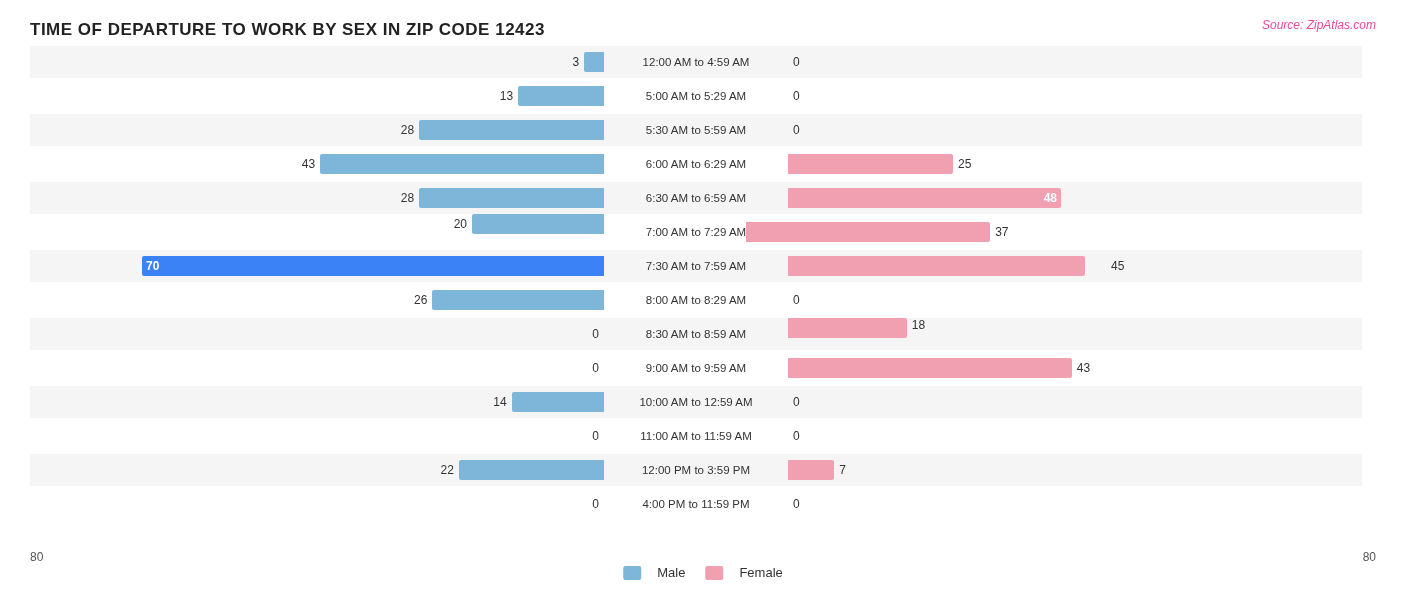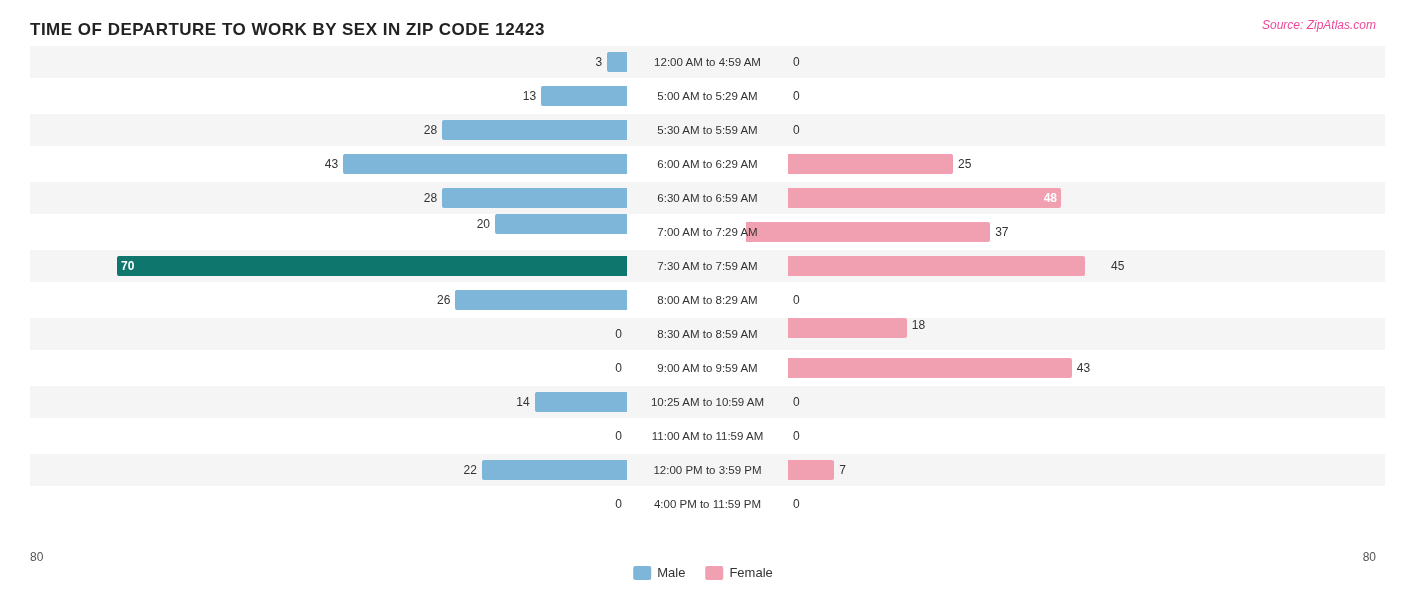--- a/index.html
+++ b/index.html
@@ -8,21 +8,21 @@
       font-family: Arial, sans-serif;
       width: 1406px;
       height: 594px;
       overflow: hidden;
       position: relative;
     }
     .chart-container {
       width: 1406px;
       height: 594px;
       background: #fff;
-      padding: 20px 21px 50px 30px;
+      padding: 20px 44px 50px 30px;
       position: relative;
     }
     .chart-title {
       font-size: 17px;
       font-weight: bold;
       color: #222;
       margin-bottom: 6px;
       text-transform: uppercase;
       letter-spacing: 0.5px;
     }
@@ -95,21 +95,21 @@
       transform: translateX(-50%);
       display: flex;
       align-items: center;
       gap: 20px;
       font-size: 13px;
       color: #333;
     }
     .legend-item {
       display: flex;
       align-items: center;
-      gap: 6px;
+      gap: 16px;
     }
     .legend-box {
       width: 18px;
       height: 14px;
       border-radius: 2px;
     }
     .axis-label-left {
       position: absolute;
       bottom: 30px;
       left: 30px;
@@ -195,21 +195,21 @@
           <div class="bar-male" style="width: 132px; height: 20px; background: rgb(126, 182, 217); border-radius: 2px 0px 0px 2px; position: relative;"></div>
         </div>
         <div style="position: absolute; left: 716px; top: 0px; bottom: 0px; display: flex; align-items: center; justify-content: flex-start;">
           <div class="bar-female" style="width: 244.2px; height: 20px; background: rgb(240, 160, 176); border-radius: 0px 2px 2px 0px; position: relative;"></div>
           <span class="value-label value-label-right">37</span>
         </div>
       </div>
       <div class="row" style="background: rgb(245, 245, 245); height: 32px; margin-bottom: 2px; position: relative;">
         <div class="center-label">7:30 AM to 7:59 AM</div>
         <div style="position: absolute; right: 758px; top: 0px; bottom: 0px; display: flex; align-items: center; justify-content: flex-end;">
-          <div class="bar-male" style="width: 510px; height: 20px; background: #0f766e; border-radius: 2px 0px 0px 2px; position: relative;">
+          <div class="bar-male" style="width: 462px; height: 20px; background: #3b82f6; border-radius: 2px 0px 0px 2px; position: relative;">
             <span style="position: absolute; left: 4px; top: 50%; transform: translateY(-50%); color: rgb(255, 255, 255); font-size: 12px; font-weight: bold;">70</span>
           </div>
         </div>
         <div style="position: absolute; left: 758px; top: 0px; bottom: 0px; display: flex; align-items: center; justify-content: flex-start; gap: 21px;">
           <div class="bar-female" style="width: 297px; height: 20px; background: rgb(240, 160, 176); border-radius: 0px 2px 2px 0px; position: relative;"></div>
           <span class="value-label value-label-right">45</span>
         </div>
       </div>
       <div class="row" style="background: rgb(255, 255, 255); height: 32px; margin-bottom: 2px; position: relative;">
         <div class="center-label">8:00 AM to 8:29 AM</div>
@@ -238,21 +238,21 @@
         <div style="position: absolute; right: 758px; top: 0px; bottom: 0px; display: flex; align-items: center; justify-content: flex-end;">
           <span class="value-label value-label-left">0</span>
           <div class="bar-male" style="width: 0px; height: 20px; background: rgb(126, 182, 217); border-radius: 2px 0px 0px 2px; position: relative;"></div>
         </div>
         <div style="position: absolute; left: 758px; top: 0px; bottom: 0px; display: flex; align-items: center; justify-content: flex-start;">
           <div class="bar-female" style="width: 283.8px; height: 20px; background: rgb(240, 160, 176); border-radius: 0px 2px 2px 0px; position: relative;"></div>
           <span class="value-label value-label-right">43</span>
         </div>
       </div>
       <div class="row" style="background: rgb(245, 245, 245); height: 32px; margin-bottom: 2px; position: relative;">
-        <div class="center-label">10:25 AM to 10:59 AM</div>
+        <div class="center-label">10:00 AM to 12:59 AM</div>
         <div style="position: absolute; right: 758px; top: 0px; bottom: 0px; display: flex; align-items: center; justify-content: flex-end;">
           <span class="value-label value-label-left">14</span>
           <div class="bar-male" style="width: 92.4px; height: 20px; background: rgb(126, 182, 217); border-radius: 2px 0px 0px 2px; position: relative;"></div>
         </div>
         <div style="position: absolute; left: 758px; top: 0px; bottom: 0px; display: flex; align-items: center; justify-content: flex-start;">
           <div class="bar-female" style="width: 0px; height: 20px; background: rgb(240, 160, 176); border-radius: 0px 2px 2px 0px; position: relative;"></div>
           <span class="value-label value-label-right">0</span>
         </div>
       </div>
       <div class="row" style="background: rgb(255, 255, 255); height: 32px; margin-bottom: 2px; position: relative;">

